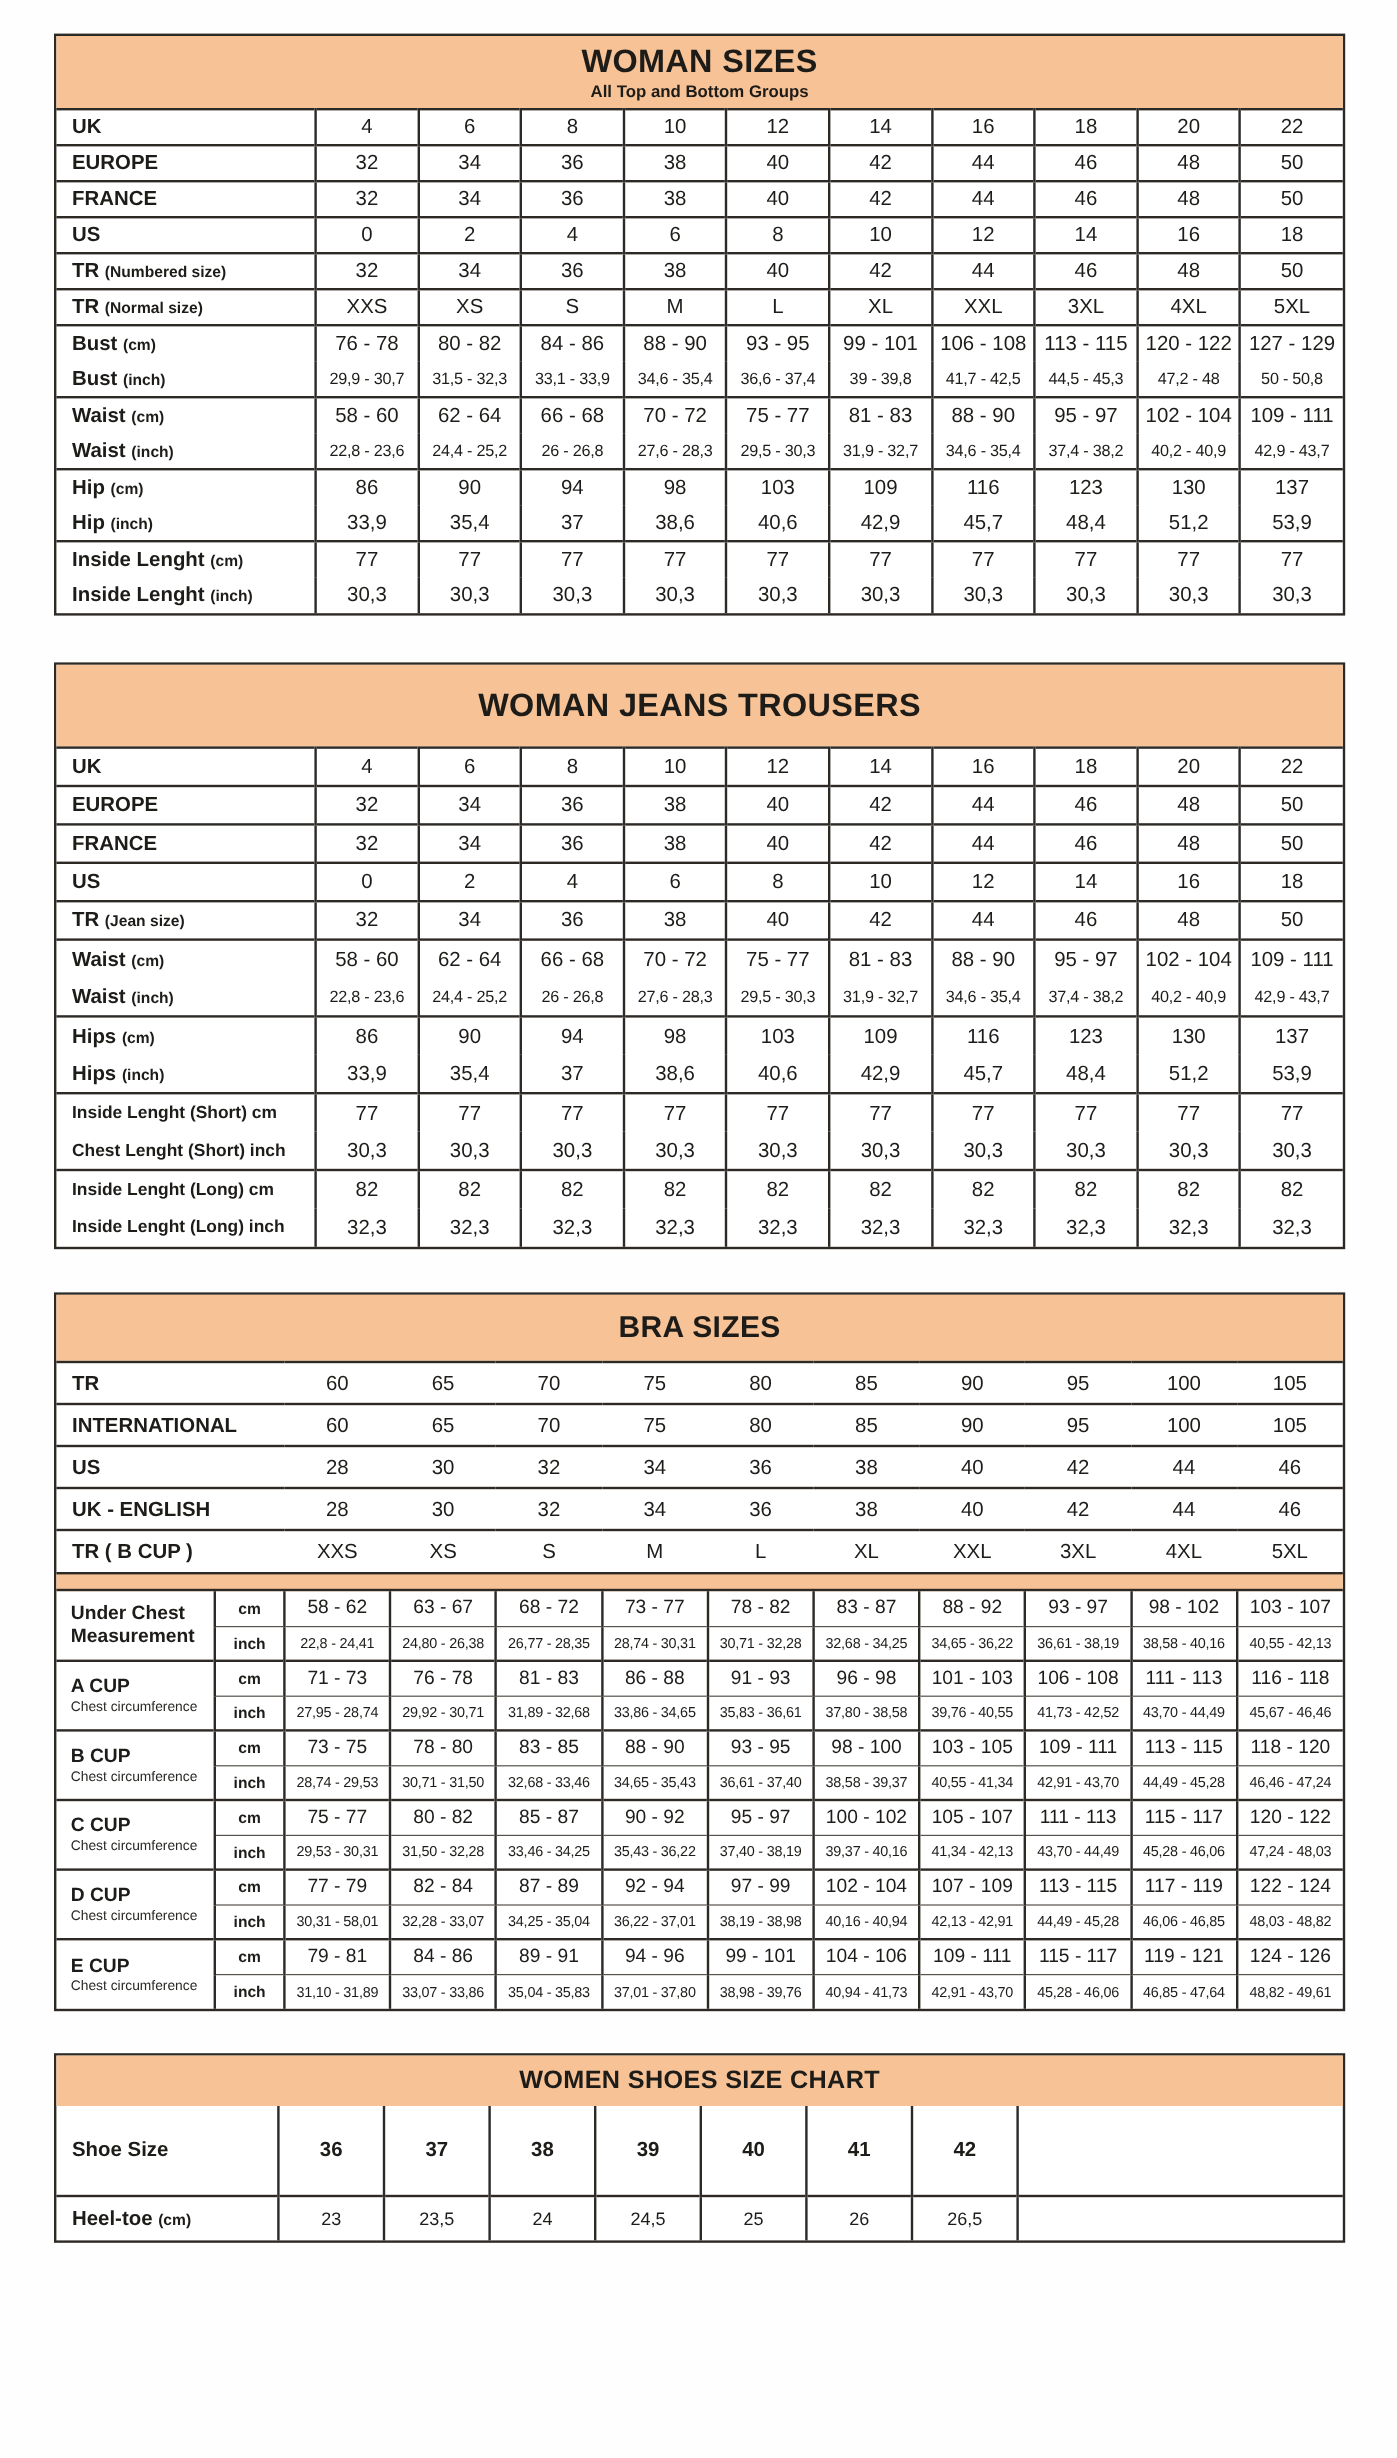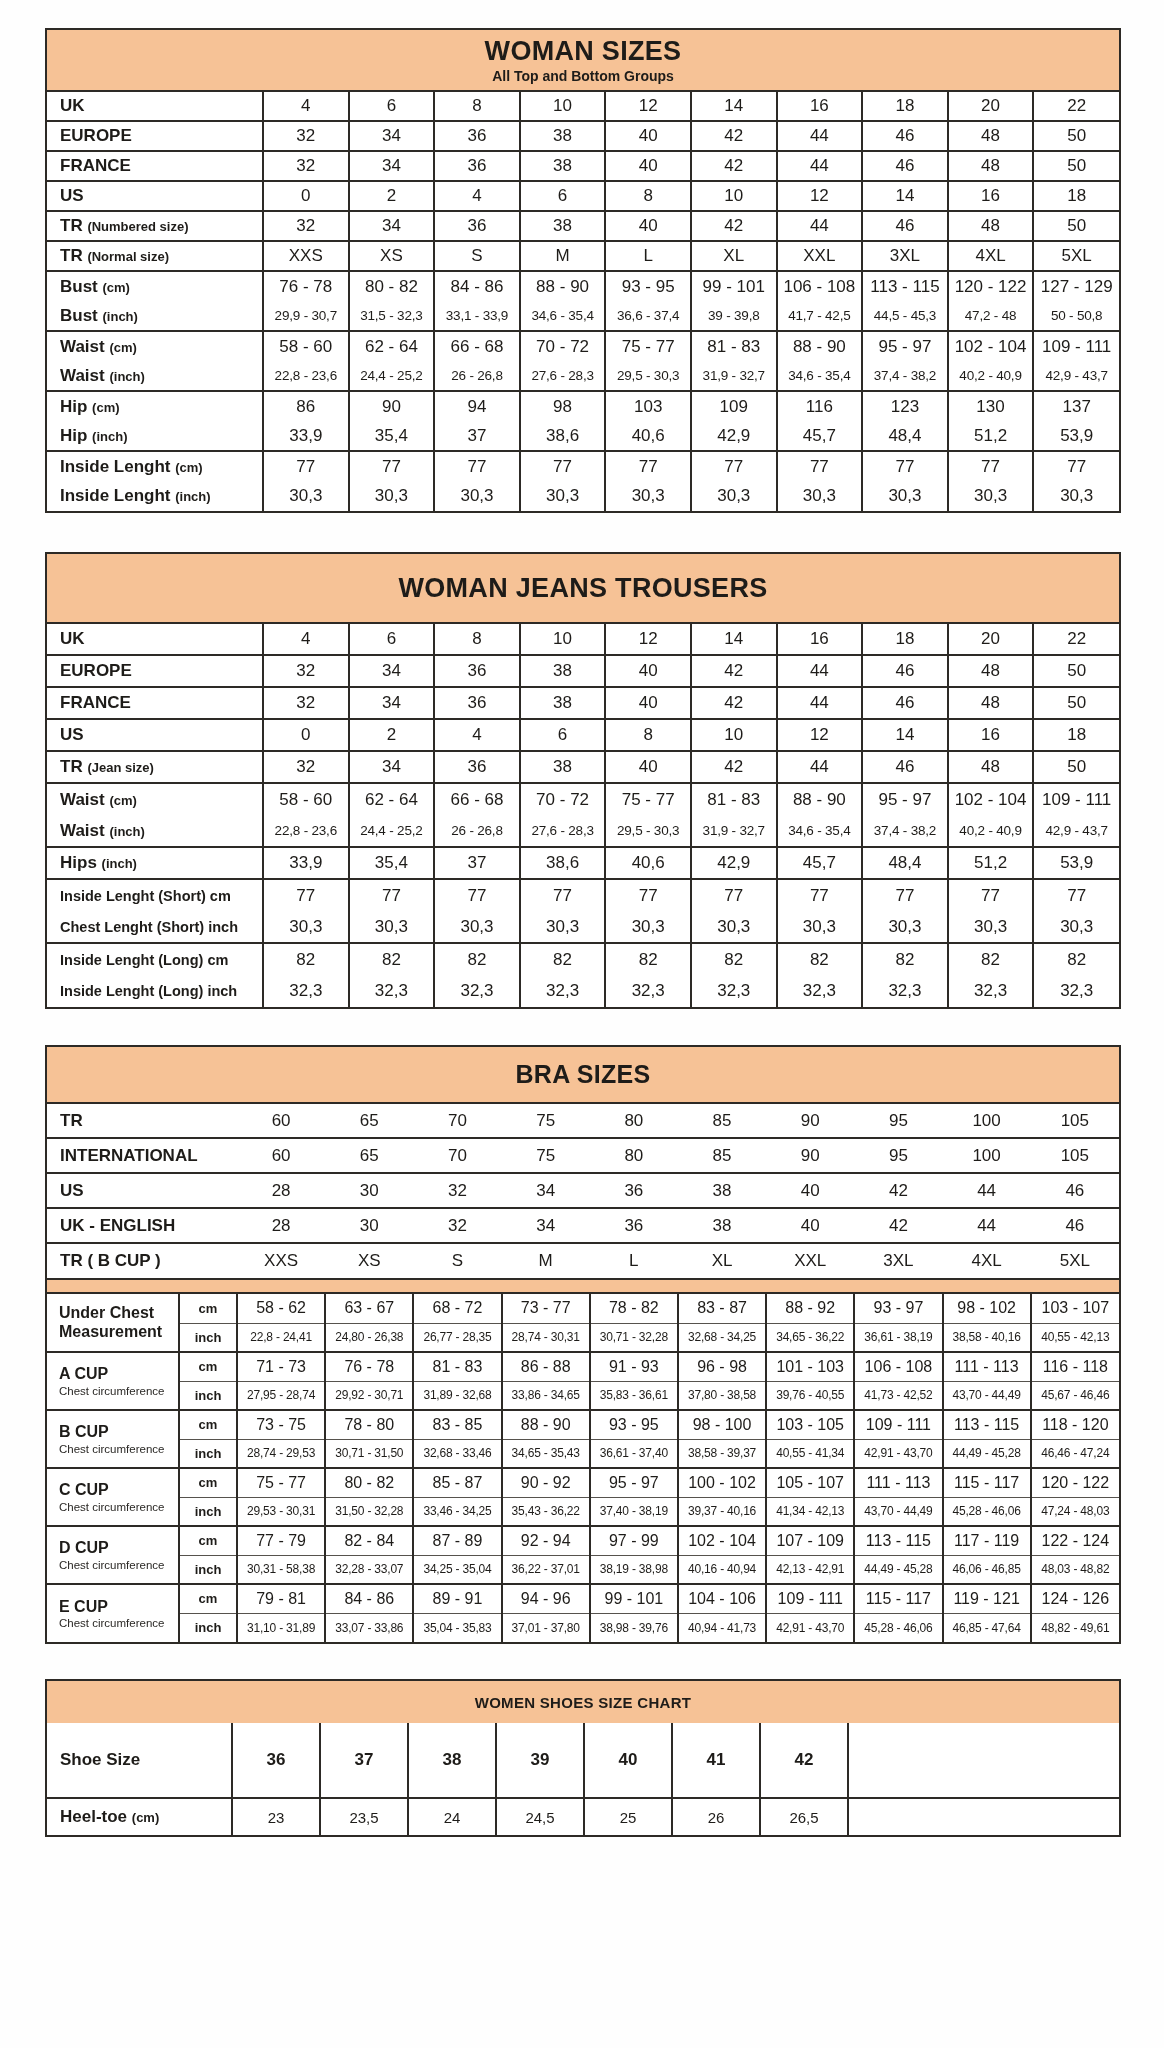--- a/index.html
+++ b/index.html
@@ -21,21 +21,21 @@
     background: #f6c296;
     display: flex; flex-direction: column; justify-content: center; align-items: center;
     text-align: center;
   }
   .t-sizes .thead { height: 60px; }
   .t-jeans .thead { height: 68px; }
   .t-bra   .thead { height: 55px; }
   .t-shoes .thead { height: 42px; }
   .title { font-weight: bold; font-size: 27px; letter-spacing: .3px; }
   .t-bra .title { font-size: 25px; }
-  .t-shoes .title { font-size: 15px; }
+  .t-shoes .title { font-size: 21px; }
   .subtitle { font-weight: bold; font-size: 14px; margin-top: 1px; }
 
   table { width: 100%; border-collapse: collapse; table-layout: fixed; }
   td { vertical-align: middle; padding: 0; }
 
   .lbl { text-align: left; padding-left: 13px; font-weight: bold; font-size: 17px; white-space: nowrap; overflow: hidden; }
   .lbl.longlbl { font-size: 14.5px; }
   .paren { font-size: 13px; font-weight: bold; }
   .val { text-align: center; font-size: 17px; white-space: nowrap; }
 
@@ -415,20 +415,33 @@
             <td class="val">27,6 - 28,3</td>
             <td class="val">29,5 - 30,3</td>
             <td class="val">31,9 - 32,7</td>
             <td class="val">34,6 - 35,4</td>
             <td class="val">37,4 - 38,2</td>
             <td class="val">40,2 - 40,9</td>
             <td class="val">42,9 - 43,7</td>
           </tr>
         </tbody>
         <tbody class="grp">
+          <tr>
+            <td class="lbl">Hips <span class="paren">(cm)</span></td>
+            <td class="val">86</td>
+            <td class="val">90</td>
+            <td class="val">94</td>
+            <td class="val">98</td>
+            <td class="val">103</td>
+            <td class="val">109</td>
+            <td class="val">116</td>
+            <td class="val">123</td>
+            <td class="val">130</td>
+            <td class="val">137</td>
+          </tr>
           <tr>
             <td class="lbl">Hips <span class="paren">(inch)</span></td>
             <td class="val">33,9</td>
             <td class="val">35,4</td>
             <td class="val">37</td>
             <td class="val">38,6</td>
             <td class="val">40,6</td>
             <td class="val">42,9</td>
             <td class="val">45,7</td>
             <td class="val">48,4</td>
@@ -736,21 +749,21 @@
             <td class="bval">92 - 94</td>
             <td class="bval">97 - 99</td>
             <td class="bval">102 - 104</td>
             <td class="bval">107 - 109</td>
             <td class="bval">113 - 115</td>
             <td class="bval">117 - 119</td>
             <td class="bval">122 - 124</td>
           </tr>
           <tr class="inchrow">
             <td class="unit">inch</td>
-            <td class="bival">30,31 - 58,38</td>
+            <td class="bival">30,31 - 58,01</td>
             <td class="bival">32,28 - 33,07</td>
             <td class="bival">34,25 - 35,04</td>
             <td class="bival">36,22 - 37,01</td>
             <td class="bival">38,19 - 38,98</td>
             <td class="bival">40,16 - 40,94</td>
             <td class="bival">42,13 - 42,91</td>
             <td class="bival">44,49 - 45,28</td>
             <td class="bival">46,06 - 46,85</td>
             <td class="bival">48,03 - 48,82</td>
           </tr>

